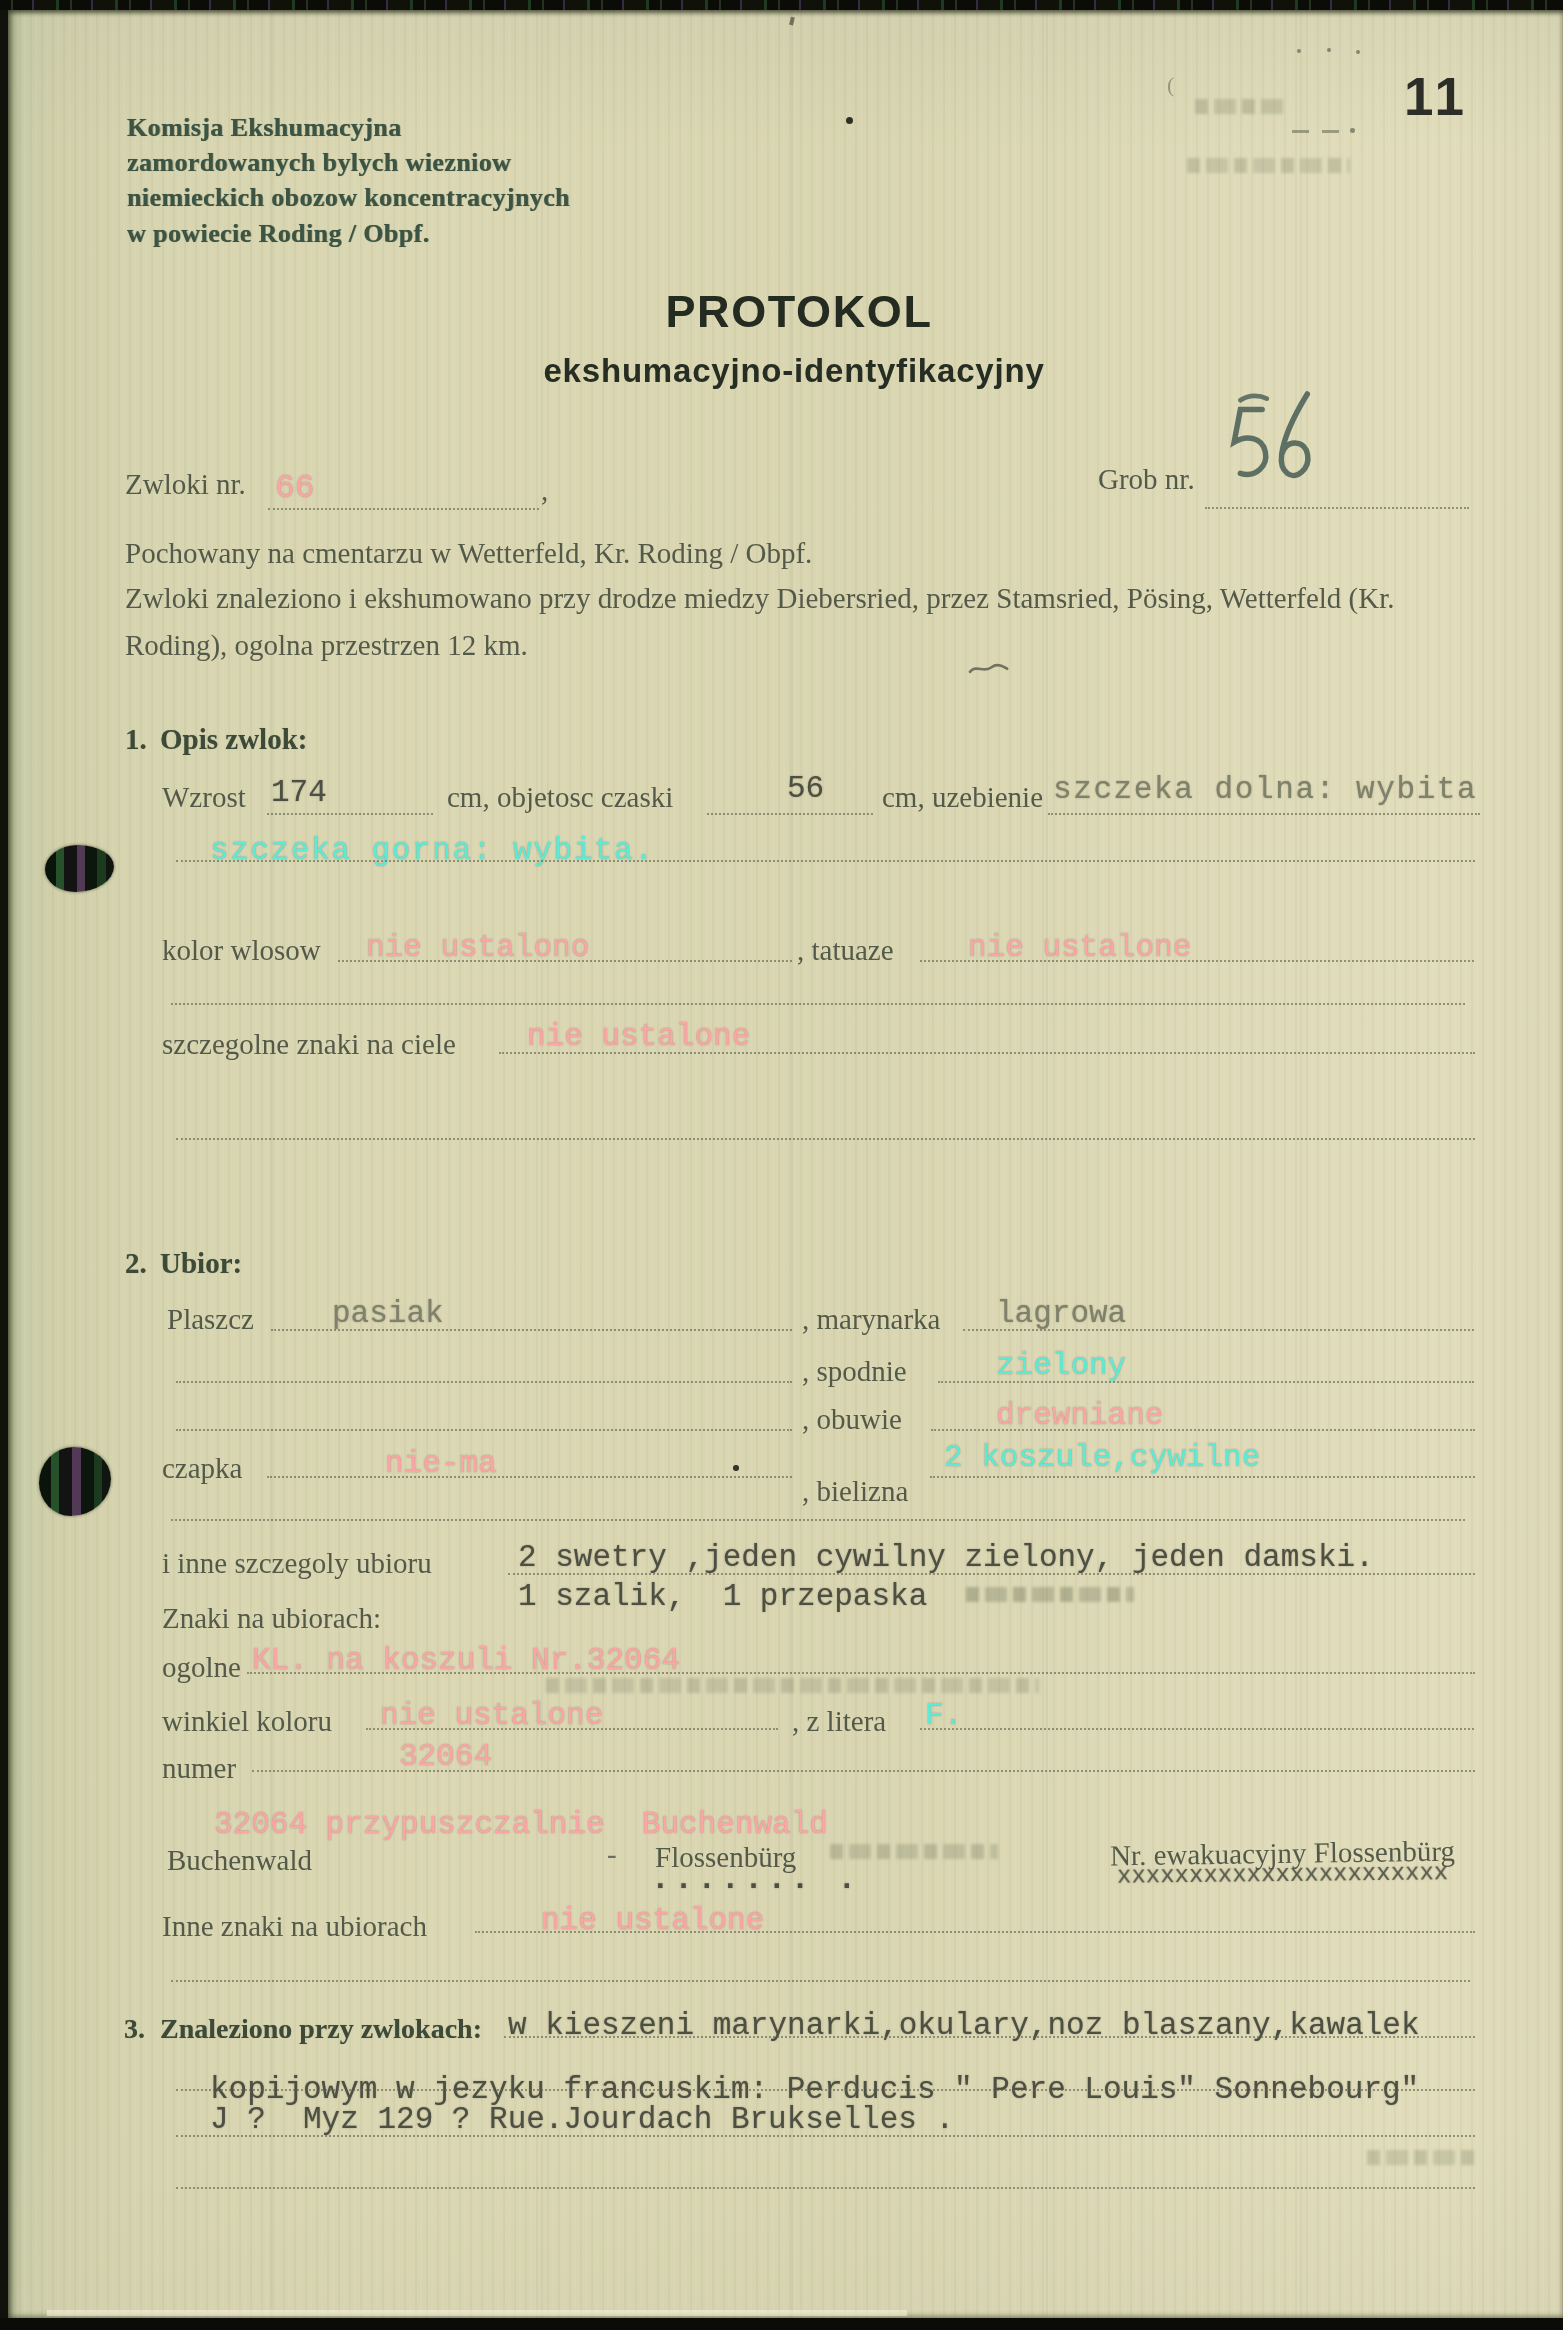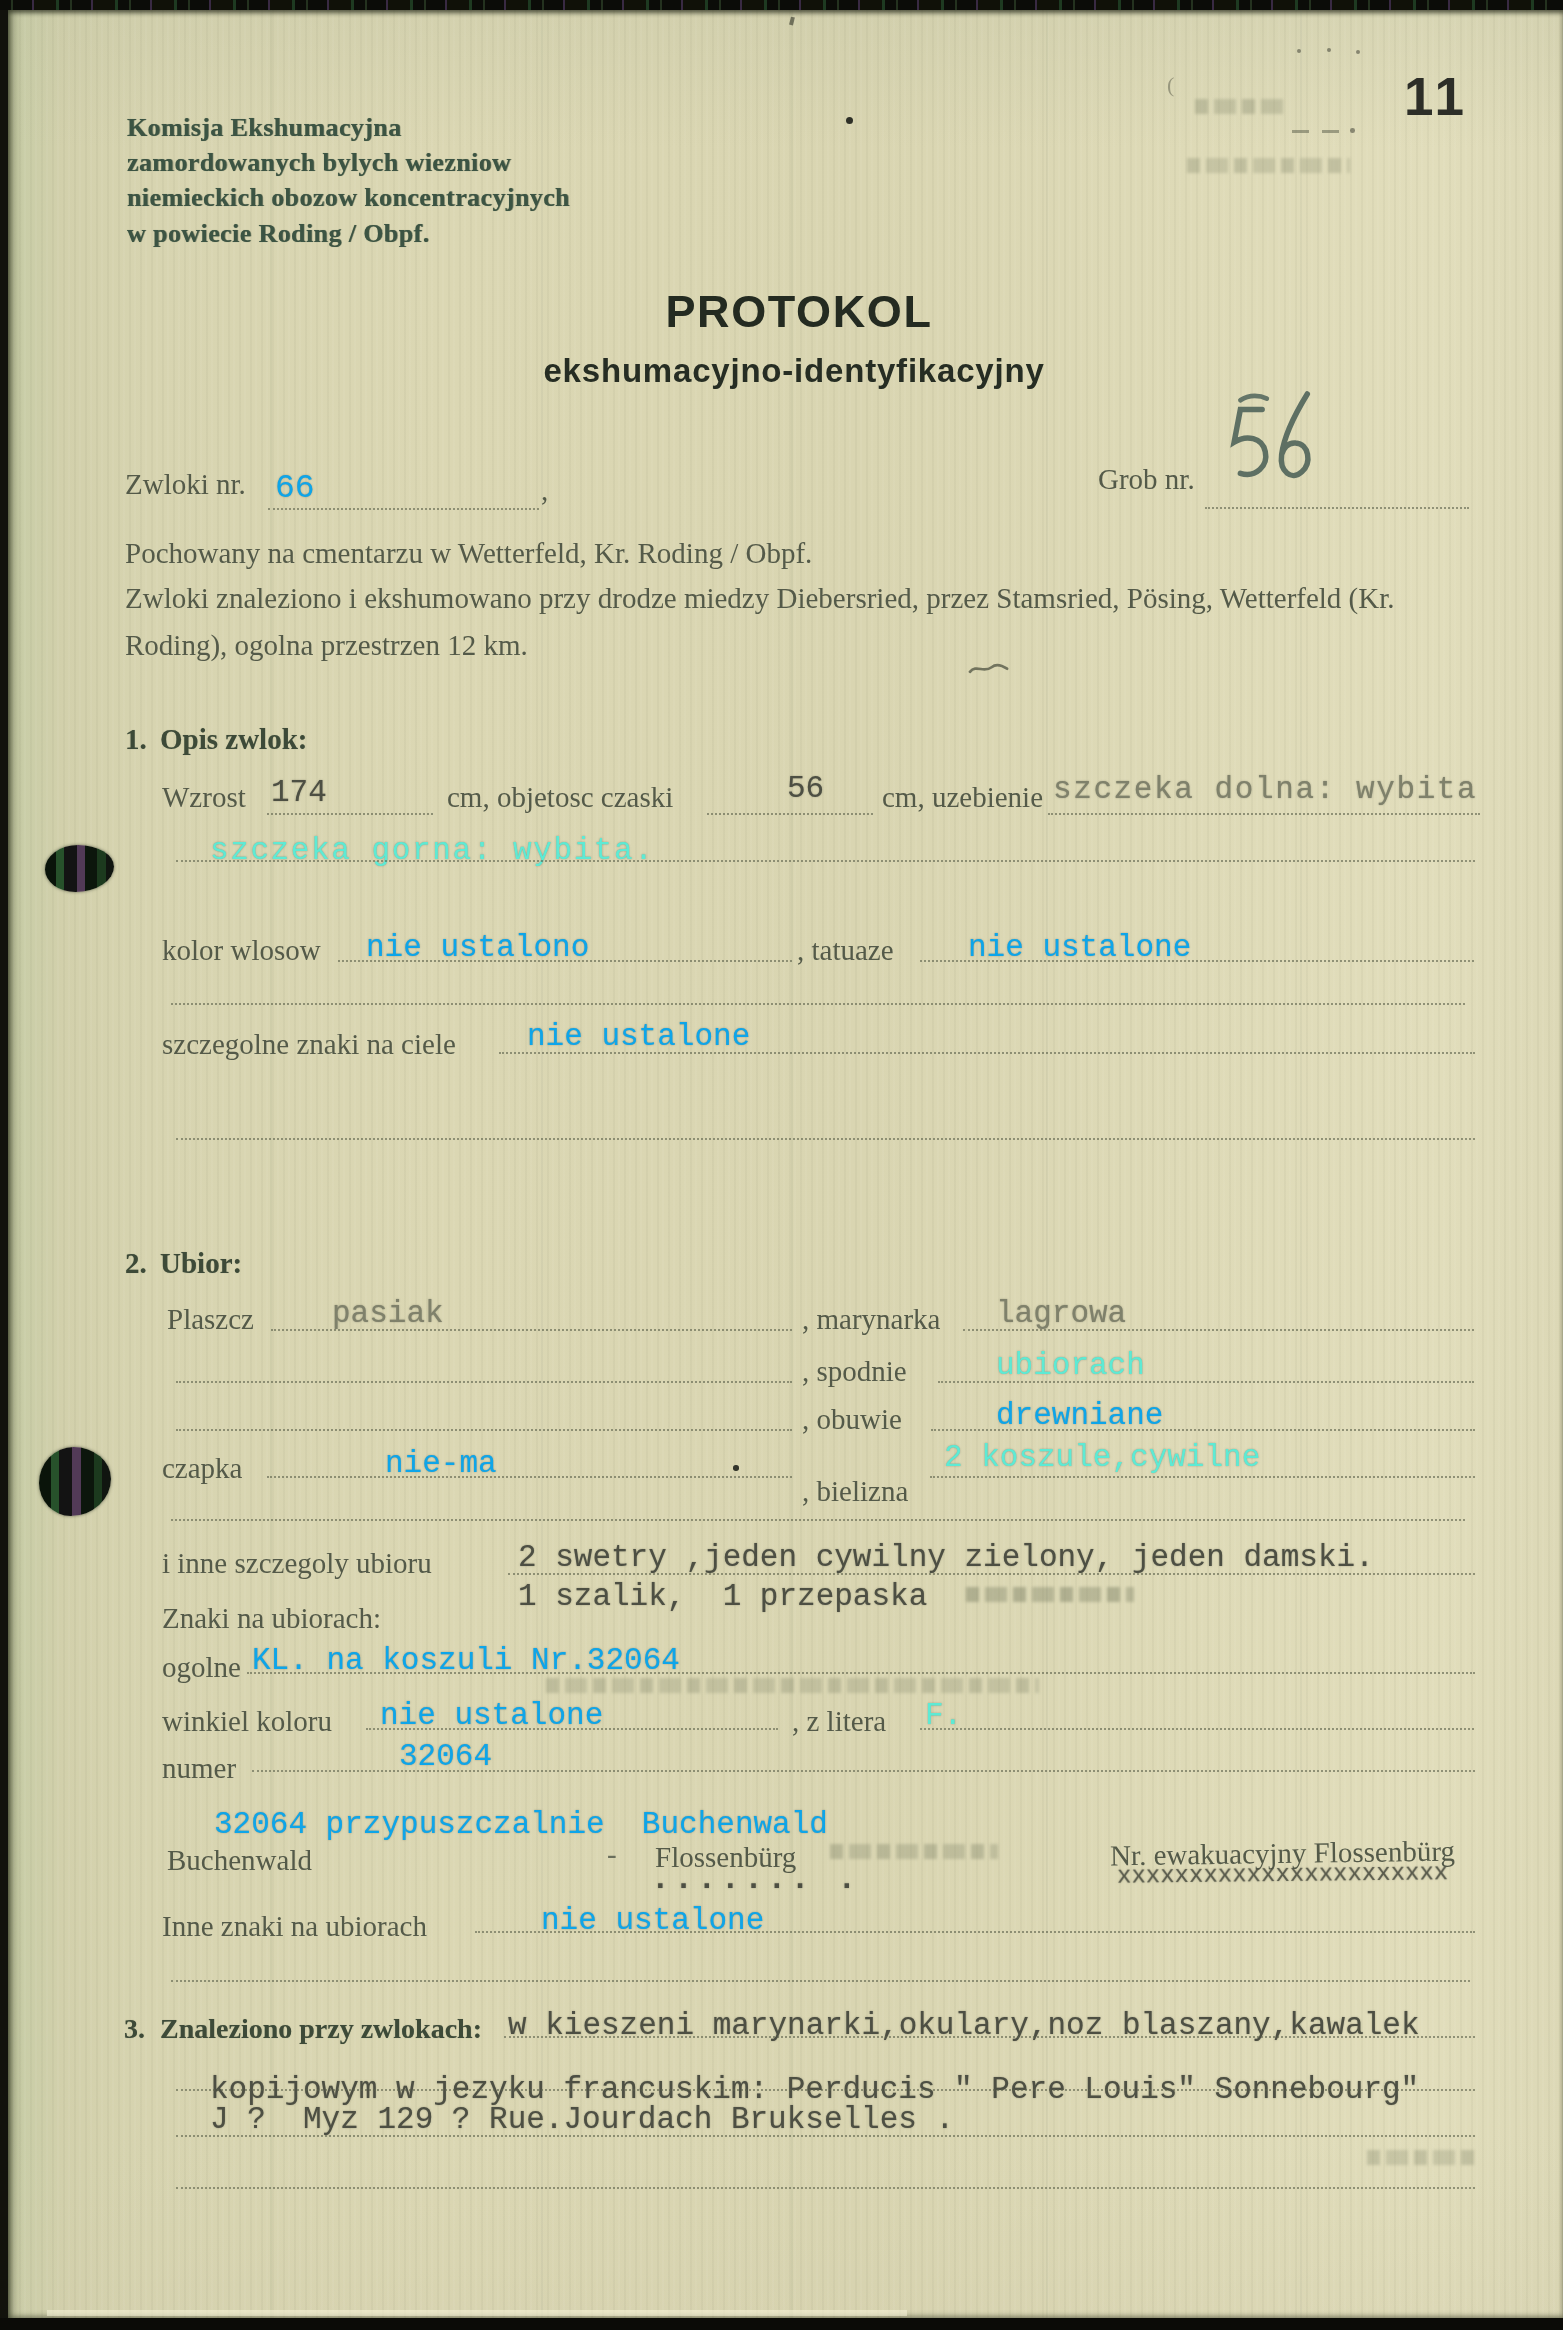--- a/index.html
+++ b/index.html
@@ -19,21 +19,21 @@
   .abs{position:absolute;}
   .letterhead{font-weight:700;font-size:26px;line-height:1;color:#3c5443;letter-spacing:0.4px;white-space:pre;
     text-shadow:0.8px 0 0 rgba(22,44,28,.35), 0 0 0.8px rgba(30,55,38,.4);}
   .pagenum{font-family:"Liberation Sans","DejaVu Sans",sans-serif;font-weight:700;font-size:53px;letter-spacing:3.9px;color:#2d2e28;}
   .title{font-family:"Liberation Sans","DejaVu Sans",sans-serif;font-weight:700;font-size:45px;letter-spacing:1.6px;color:#242b21;white-space:pre;transform:translateX(-50%);}
   .subtitle{font-family:"Liberation Sans","DejaVu Sans",sans-serif;font-weight:700;font-size:33px;letter-spacing:0.8px;color:#262d23;white-space:pre;transform:translateX(-50%);}
   .serif{font-size:29px;line-height:1.08;color:#545a49;white-space:pre;}
   .sechead{font-weight:700;color:#3d4a38;text-shadow:0 0 0.8px rgba(40,58,40,.4);}
   .type{font-family:"Liberation Mono","DejaVu Sans Mono",monospace;font-size:31px;line-height:1;white-space:pre;
     text-shadow:0 0 1.6px rgba(78,80,66,.5);}
-  .td{color:#4d4f43;} .tm{color:#0ea5e9;} .tf{color:#7f816b;} .tx{color:#5eead4;text-align:center;}
+  .td{color:#4d4f43;} .tm{color:#fca5a5;} .tf{color:#7f816b;} .tx{color:#5eead4;text-align:center;}
   .sp{letter-spacing:1.6px;}
   .dl{position:absolute;height:0;border-bottom:2.3px dotted rgba(90,95,74,.6);}
   .ghost{position:absolute;height:15px;filter:blur(1.6px);opacity:.45;
     background:repeating-linear-gradient(90deg, rgba(104,110,84,.85) 0 12.5px, rgba(0,0,0,0) 12.5px 19px, rgba(104,110,84,.7) 19px 41px, rgba(0,0,0,0) 41px 47px);}
   .blob{position:absolute;border-radius:48% 52% 56% 44% / 52% 46% 54% 48%;
     background:linear-gradient(90deg,#0a140a 0 16%,#27512b 16% 28%,#131313 28% 46%,#523a57 46% 58%,#0c160c 58% 76%,#1c3a1e 76% 88%,#101510 88% 100%);
     box-shadow:0 0 3.1px rgba(20,25,15,.6);}
   .dot{position:absolute;border-radius:50%;background:#33352b;}
   .dashmark{position:absolute;height:3.1px;background:rgba(70,76,58,.45);}
   .faintmark{position:absolute;color:rgba(72,74,58,.45);font-size:22px;white-space:pre;}
@@ -131,21 +131,21 @@
   <div class="abs serif" style="left:167px;top:1304px">Plaszcz</div>
   <div class="abs type tf" style="left:332px;top:1298px">pasiak</div>
   <i class="dl" style="left:271px;top:1329px;width:521px"></i>
   <div class="abs serif" style="left:802px;top:1304px">, marynarka</div>
   <i class="dl" style="left:963px;top:1329px;width:511px"></i>
   <div class="abs type tf" style="left:996px;top:1298px">lagrowa</div>
 
   <i class="dl" style="left:176px;top:1381px;width:616px"></i>
   <div class="abs serif" style="left:802px;top:1356px">, spodnie</div>
   <i class="dl" style="left:938px;top:1381px;width:536px"></i>
-  <div class="abs type tx" style="left:996px;top:1350px">ubiorach</div>
+  <div class="abs type tx" style="left:996px;top:1350px">zielony</div>
 
   <i class="dl" style="left:176px;top:1429px;width:616px"></i>
   <div class="abs serif" style="left:802px;top:1404px">, obuwie</div>
   <i class="dl" style="left:931px;top:1429px;width:544px"></i>
   <div class="abs type tm" style="left:996px;top:1400px">drewniane</div>
 
   <div class="abs serif" style="left:162px;top:1453px">czapka</div>
   <div class="abs type tm" style="left:385px;top:1448px">nie-ma</div>
   <i class="dl" style="left:267px;top:1476px;width:525px"></i>
   <div class="dot" style="left:733px;top:1465px;width:5.5px;height:5.5px"></div>

